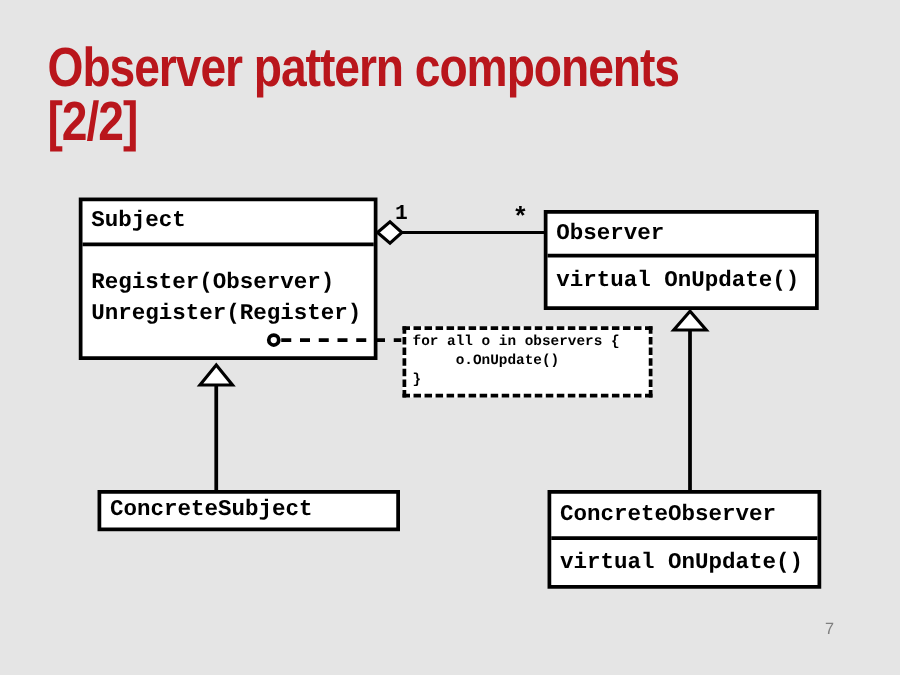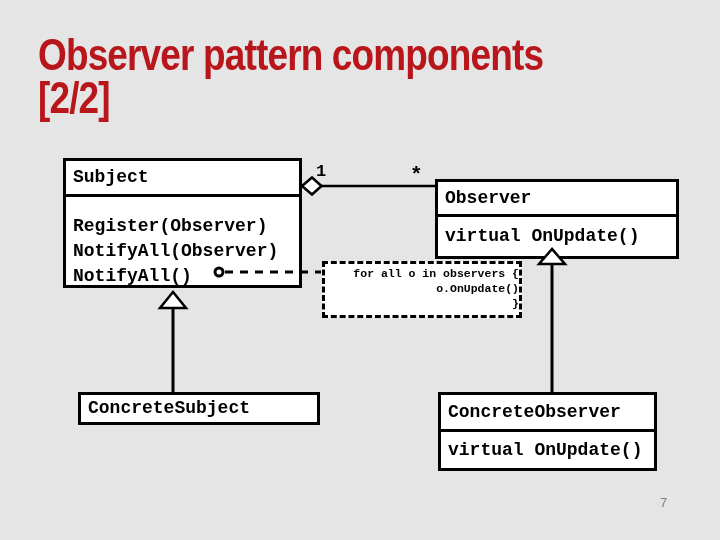--- a/index.html
+++ b/index.html
@@ -54,21 +54,21 @@
   .uml-body {
     padding-left: 7px;
     white-space: nowrap;
     overflow: hidden;
   }
 
   .box-subject { left: 63px; top: 158px; width: 239px; height: 130px; }
   .box-subject .uml-header { height: 36px; line-height: 33px; }
   .box-subject .uml-body { padding-top: 5px; line-height: 25px; margin-top: 12px; }
 
-  .box-observer { left: 435px; top: 179px; width: 244px; height: 80px; }
+  .box-observer { left: 435px; top: 168px; width: 220px; height: 80px; }
   .box-observer .uml-header { height: 35px; line-height: 32px; }
   .box-observer .uml-body { line-height: 38px; }
 
   .box-concrete-subject { left: 78px; top: 392px; width: 242px; height: 33px; }
   .box-concrete-subject .uml-header { border-bottom: none; height: 27px; line-height: 27px; }
 
   .box-concrete-observer { left: 438px; top: 392px; width: 219px; height: 79px; }
   .box-concrete-observer .uml-header { height: 37px; line-height: 34px; }
   .box-concrete-observer .uml-body { line-height: 36px; }
 
@@ -94,21 +94,20 @@
     border: 3px dashed #000;
     background: #fff;
     font-family: "Liberation Mono", "DejaVu Sans Mono", monospace;
     font-weight: bold;
     font-size: 11.5px;
     line-height: 15px;
     color: #000;
     padding: 2px 0 0 5px;
     white-space: pre;
     z-index: 1;
-    text-align: right;
   }
 
   
   .connector-layer {
     position: absolute;
     left: 0;
     top: 0;
     width: 720px;
     height: 540px;
     z-index: 5;
@@ -145,22 +144,21 @@
     <polygon points="173,292 160,308 186,308" fill="#fff" stroke="#000" stroke-width="2.5"></polygon>
 
     <line x1="552" y1="263" x2="552" y2="393" stroke="#000" stroke-width="3"></line>
     <polygon points="552,249 539,264 565,264" fill="#fff" stroke="#000" stroke-width="2.5"></polygon>
   </svg>
 
   <div class="uml-box box-subject">
     <div class="uml-header">Subject</div>
     <div class="uml-body">
       <div>Register(Observer)</div>
-      <div>NotifyAll(Observer)</div>
-      <div>NotifyAll()</div>
+      <div>Unregister(Register)</div>
     </div>
   </div>
 
   <div class="uml-box box-observer">
     <div class="uml-header">Observer</div>
     <div class="uml-body">
       <div>virtual OnUpdate()</div>
     </div>
   </div>
 

